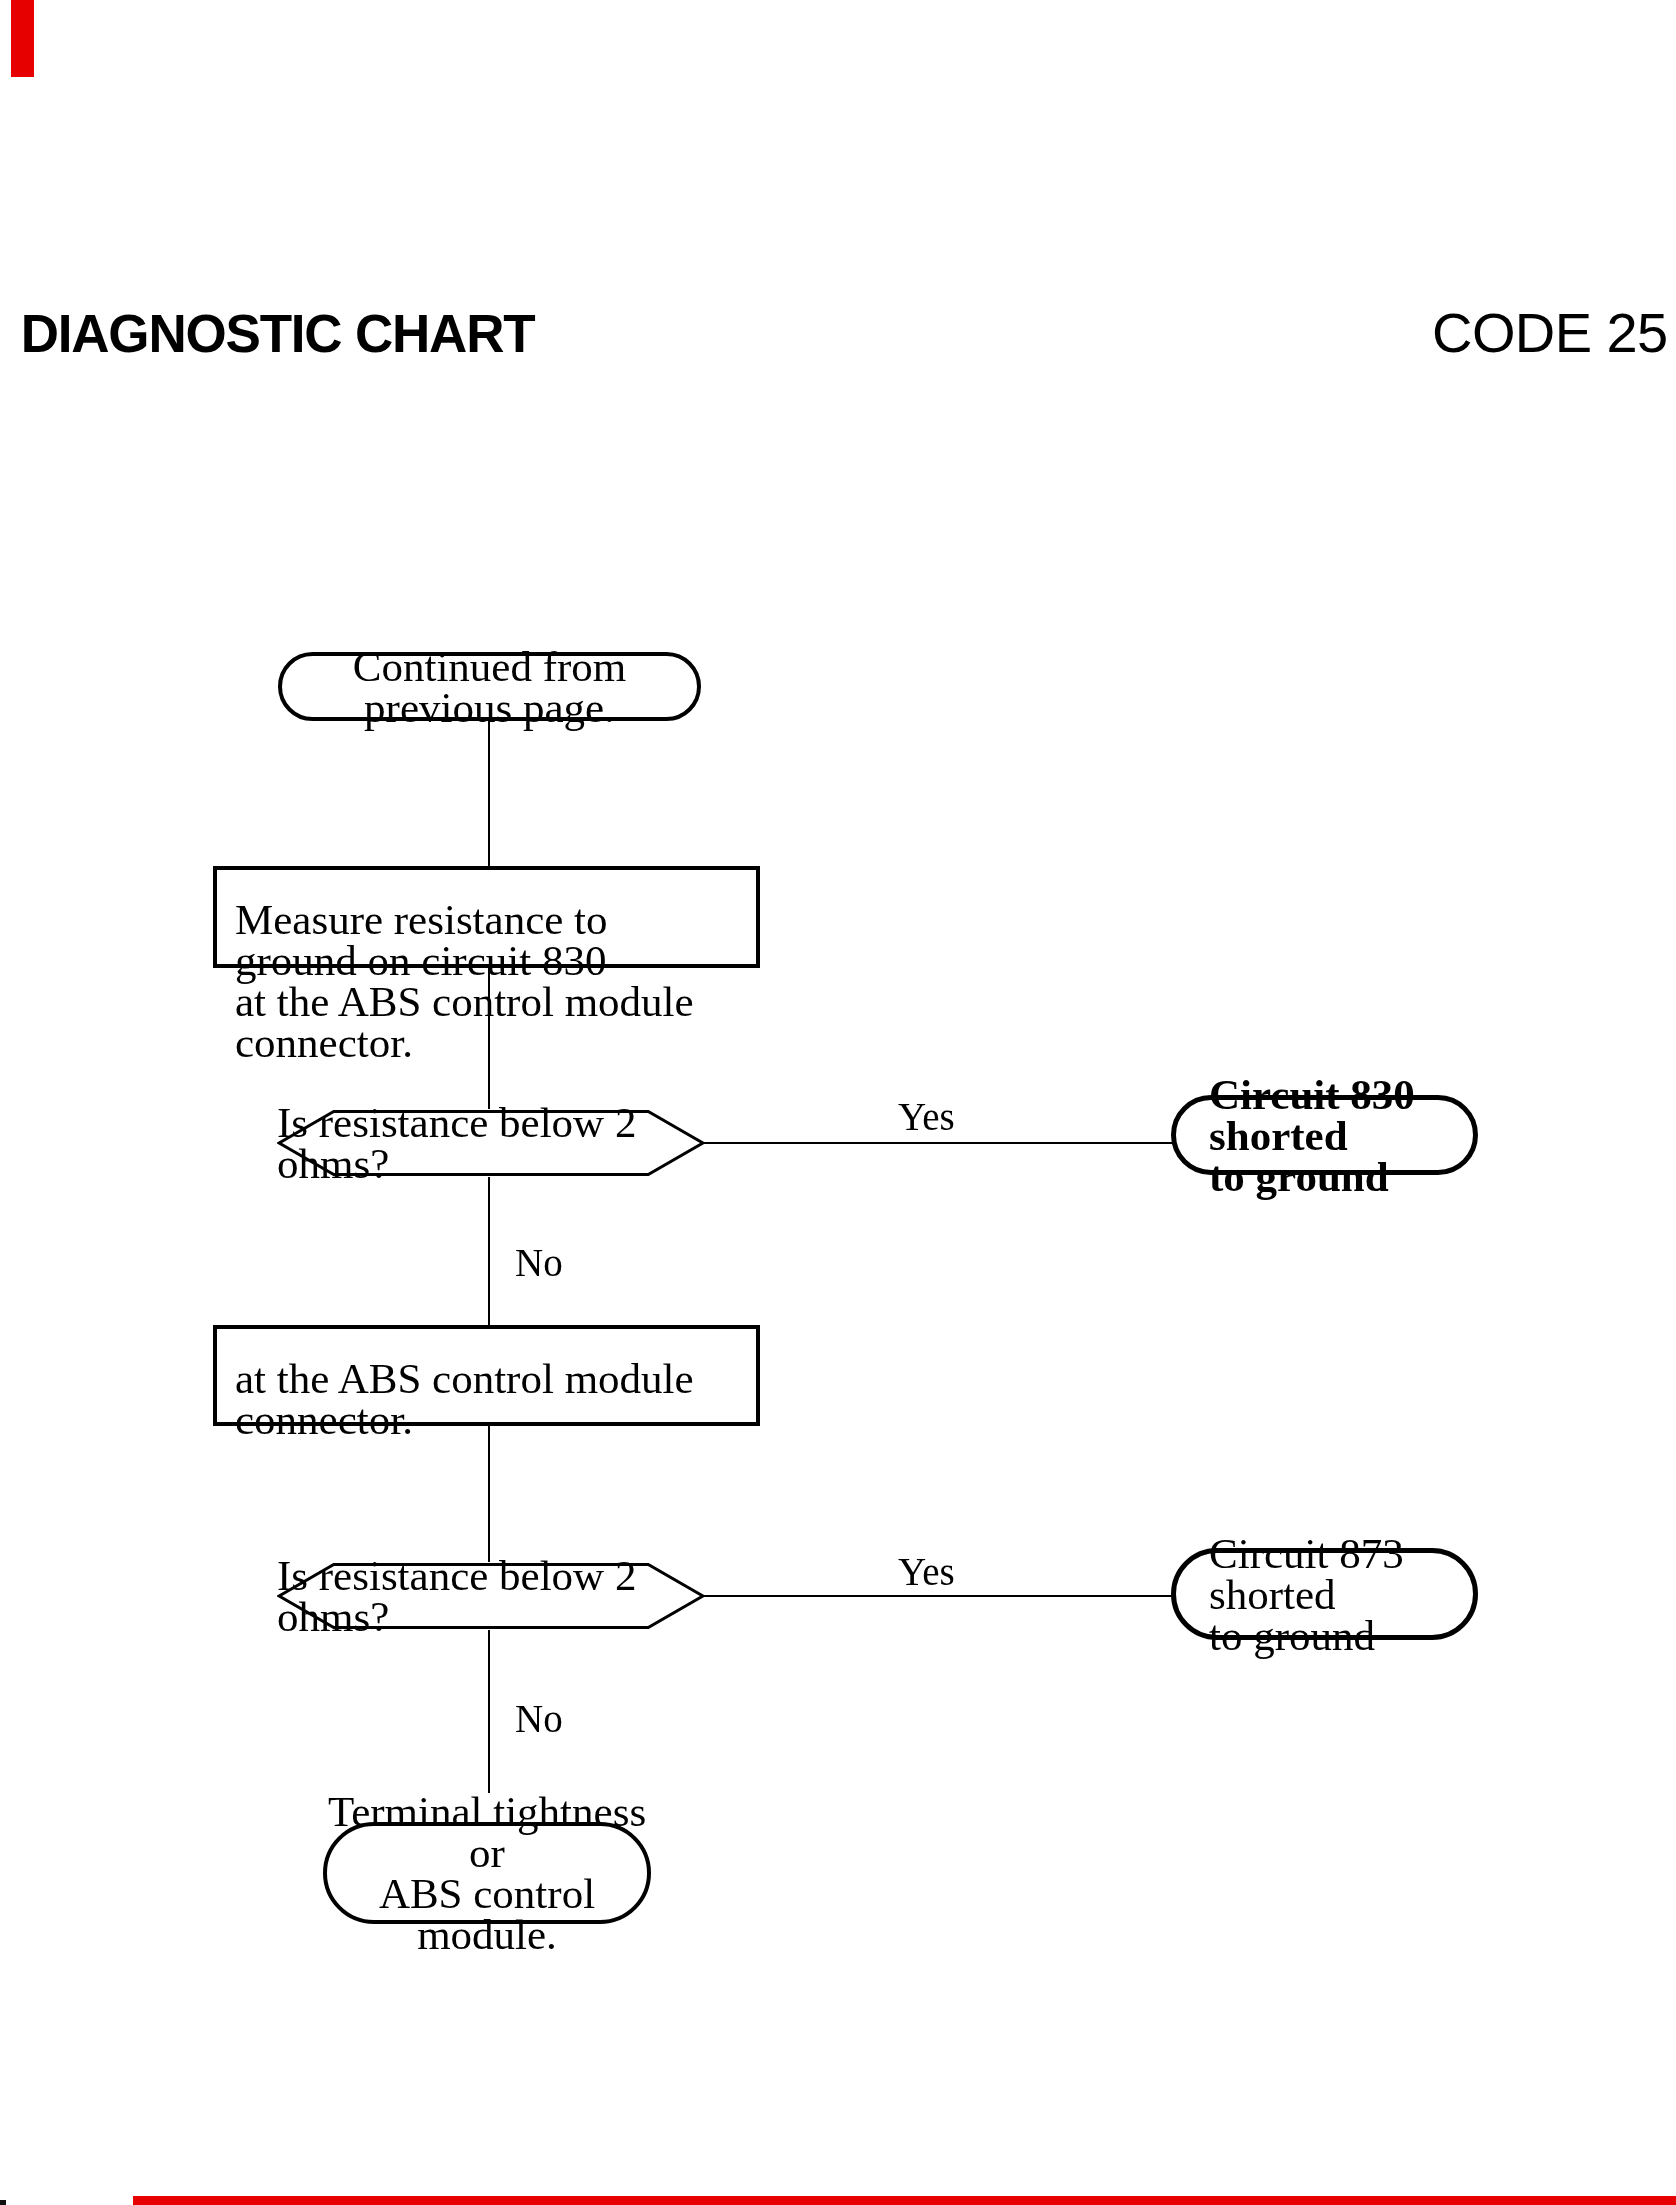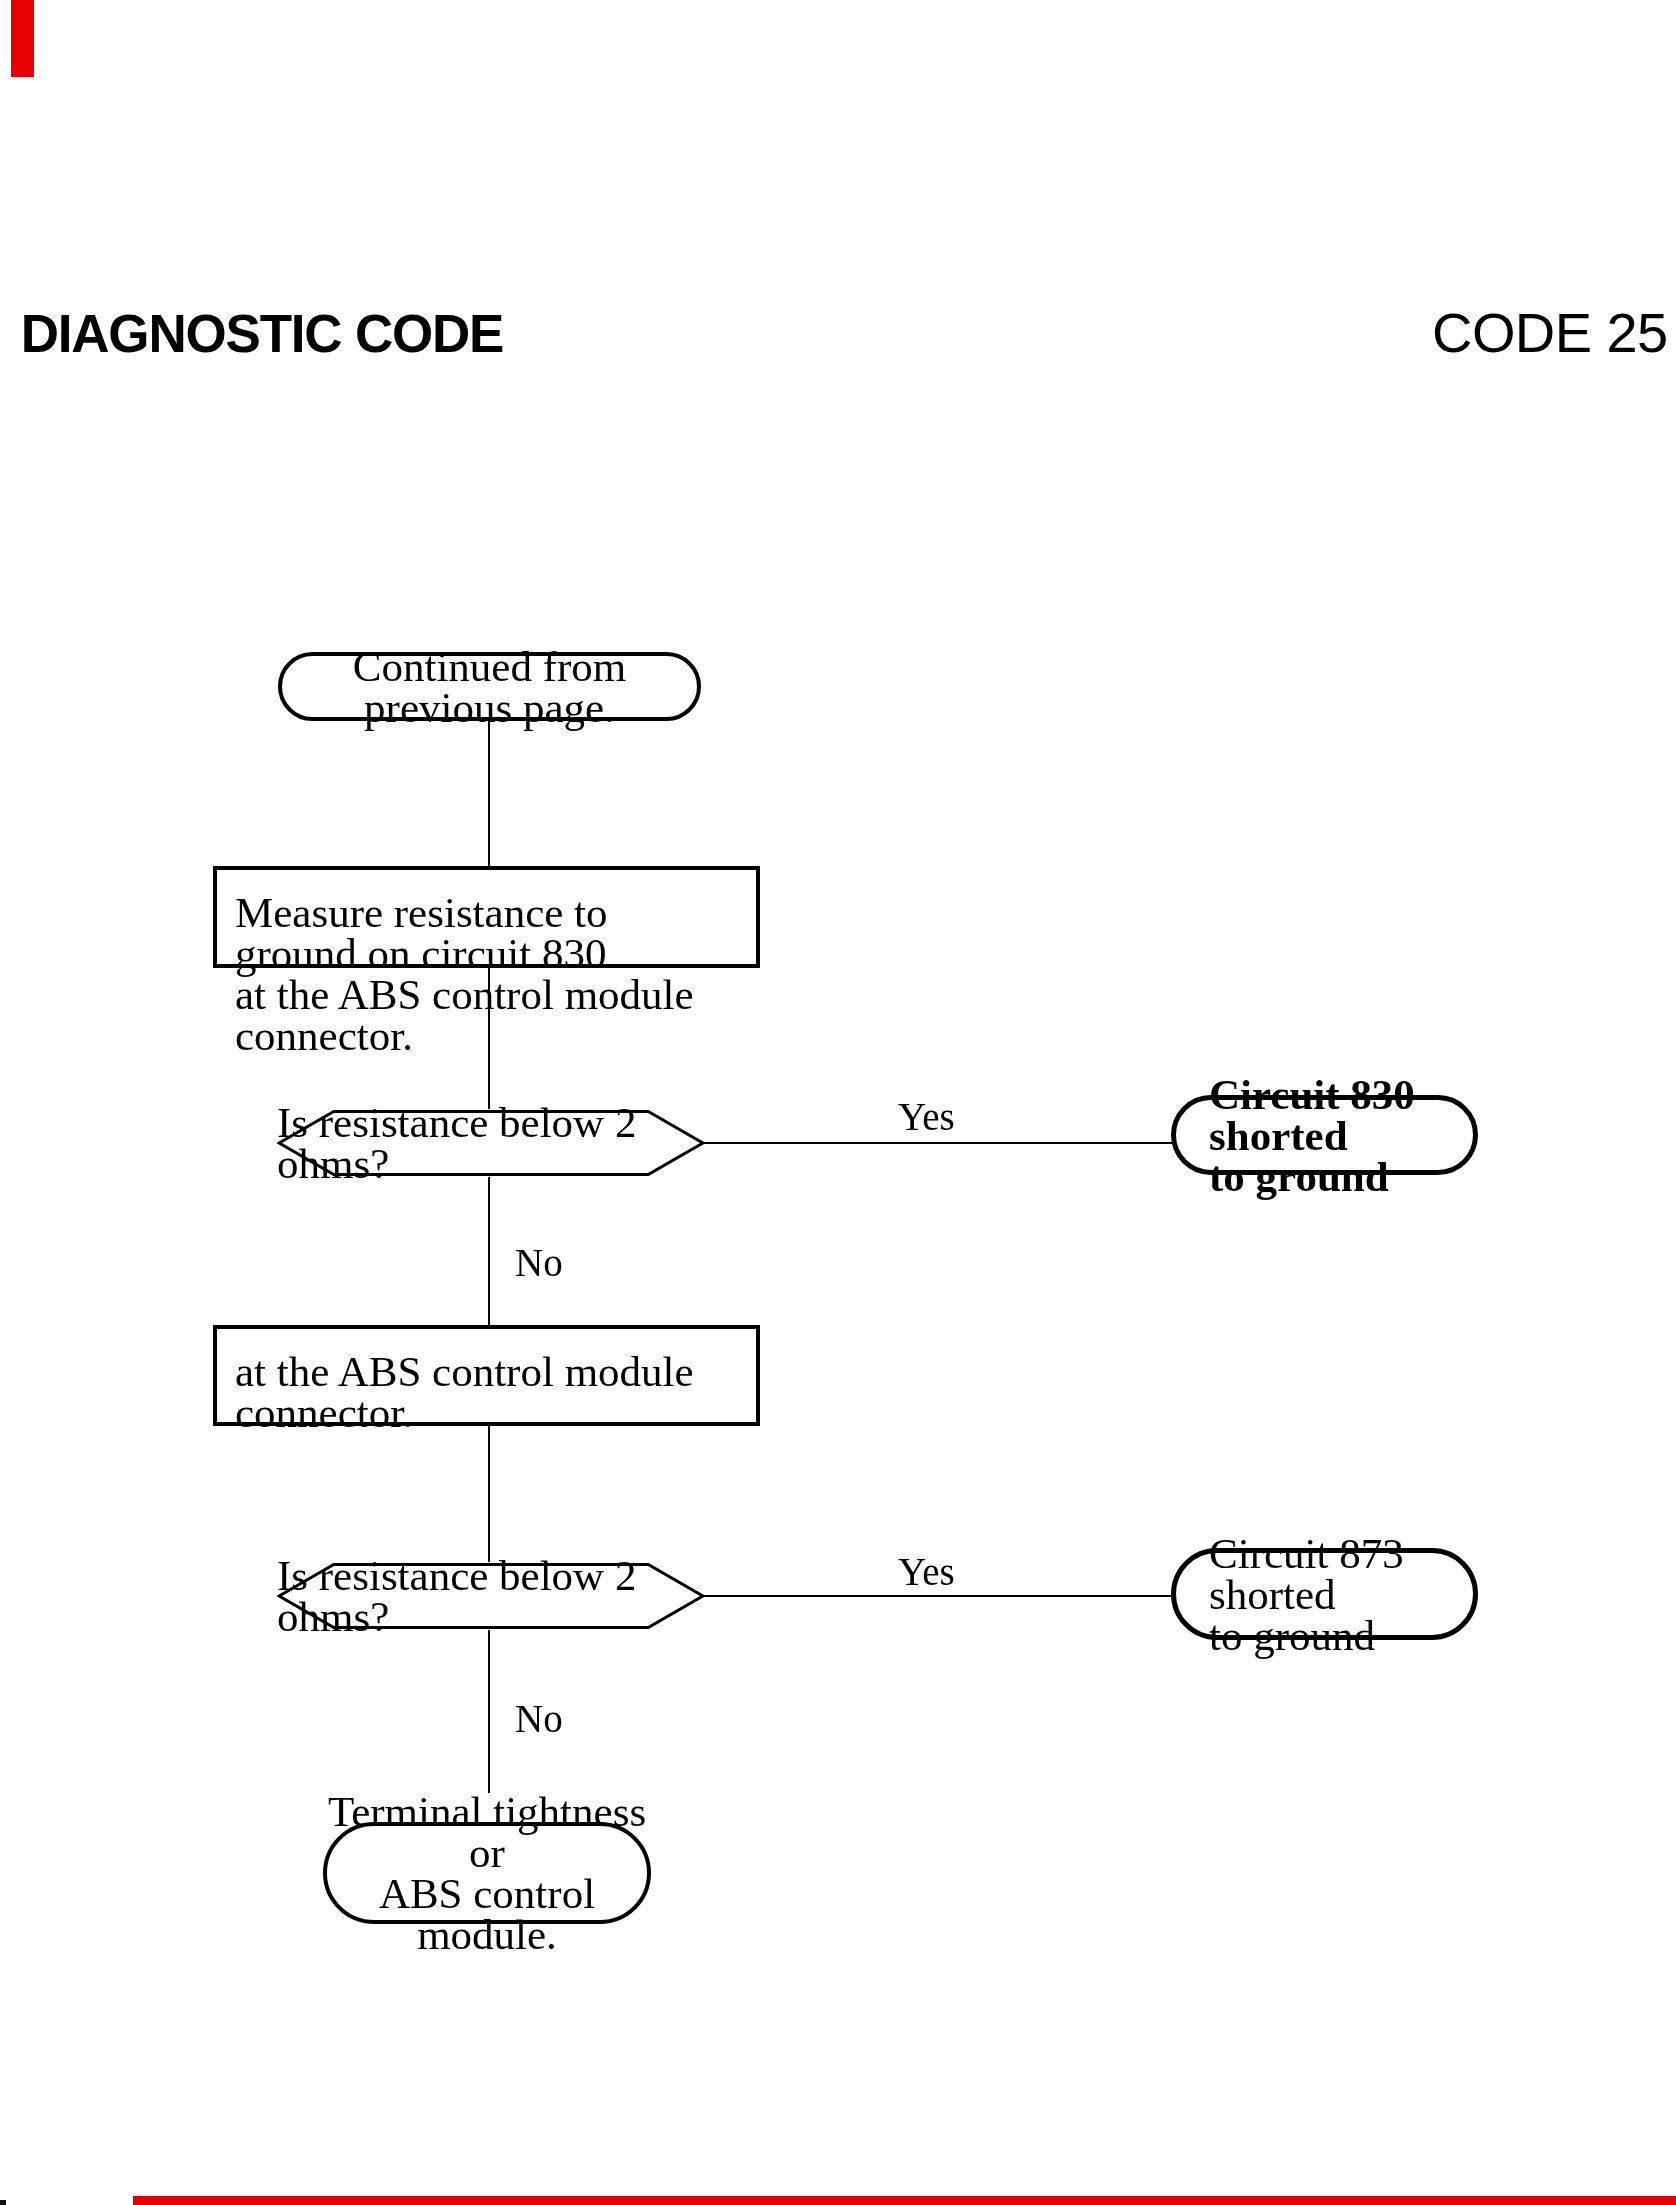--- a/index.html
+++ b/index.html
@@ -53,21 +53,21 @@
     text-align: center;
   }
   .terminator.left-text {
     border-width: 5.5px;
     justify-content: flex-start;
     text-align: left;
     padding-left: 33px;
   }
   .process {
     border: 4.3px solid #000;
-    padding: 22px 18px 0 18px;
+    padding: 29px 18px 0 18px;
   }
   .decision-box {
     background: transparent;
   }
   .decision-box svg { position: absolute; left: 0; top: 0; }
   .decision-label {
     position: absolute;
     left: 0; top: 0; right: 0; bottom: 0;
     display: flex;
     align-items: center;
@@ -81,21 +81,21 @@
   }
 
   
   .scan-red-top    { left: 11px;  top: 0;       width: 23px;   height: 77px; }
   .scan-red-bottom { left: 133px; top: 2196px;  width: 1544px; height: 9.7px;  }
   .scan-black-dot  { left: 0;     top: 2200px;  width: 5.5px;    height: 4.9px; background:#111; }
 </style>
 </head>
 <body>
 
-<div class="abs page-title">DIAGNOSTIC CODE</div>
+<div class="abs page-title">DIAGNOSTIC CHART</div>
 <div class="abs page-code">CODE 25</div>
 
 <div class="abs node terminator" style="left:278px; top:652px; width:423px; height:69px;">
   <span>Continued from previous page.</span>
 </div>
 
 <div class="abs vline" style="left:488px; top:720px; height:147px;"></div>
 
 <div class="abs node process" style="left:213px; top:866px; width:547px; height:102px;">
   <div>Measure resistance to ground on circuit 830</div>

